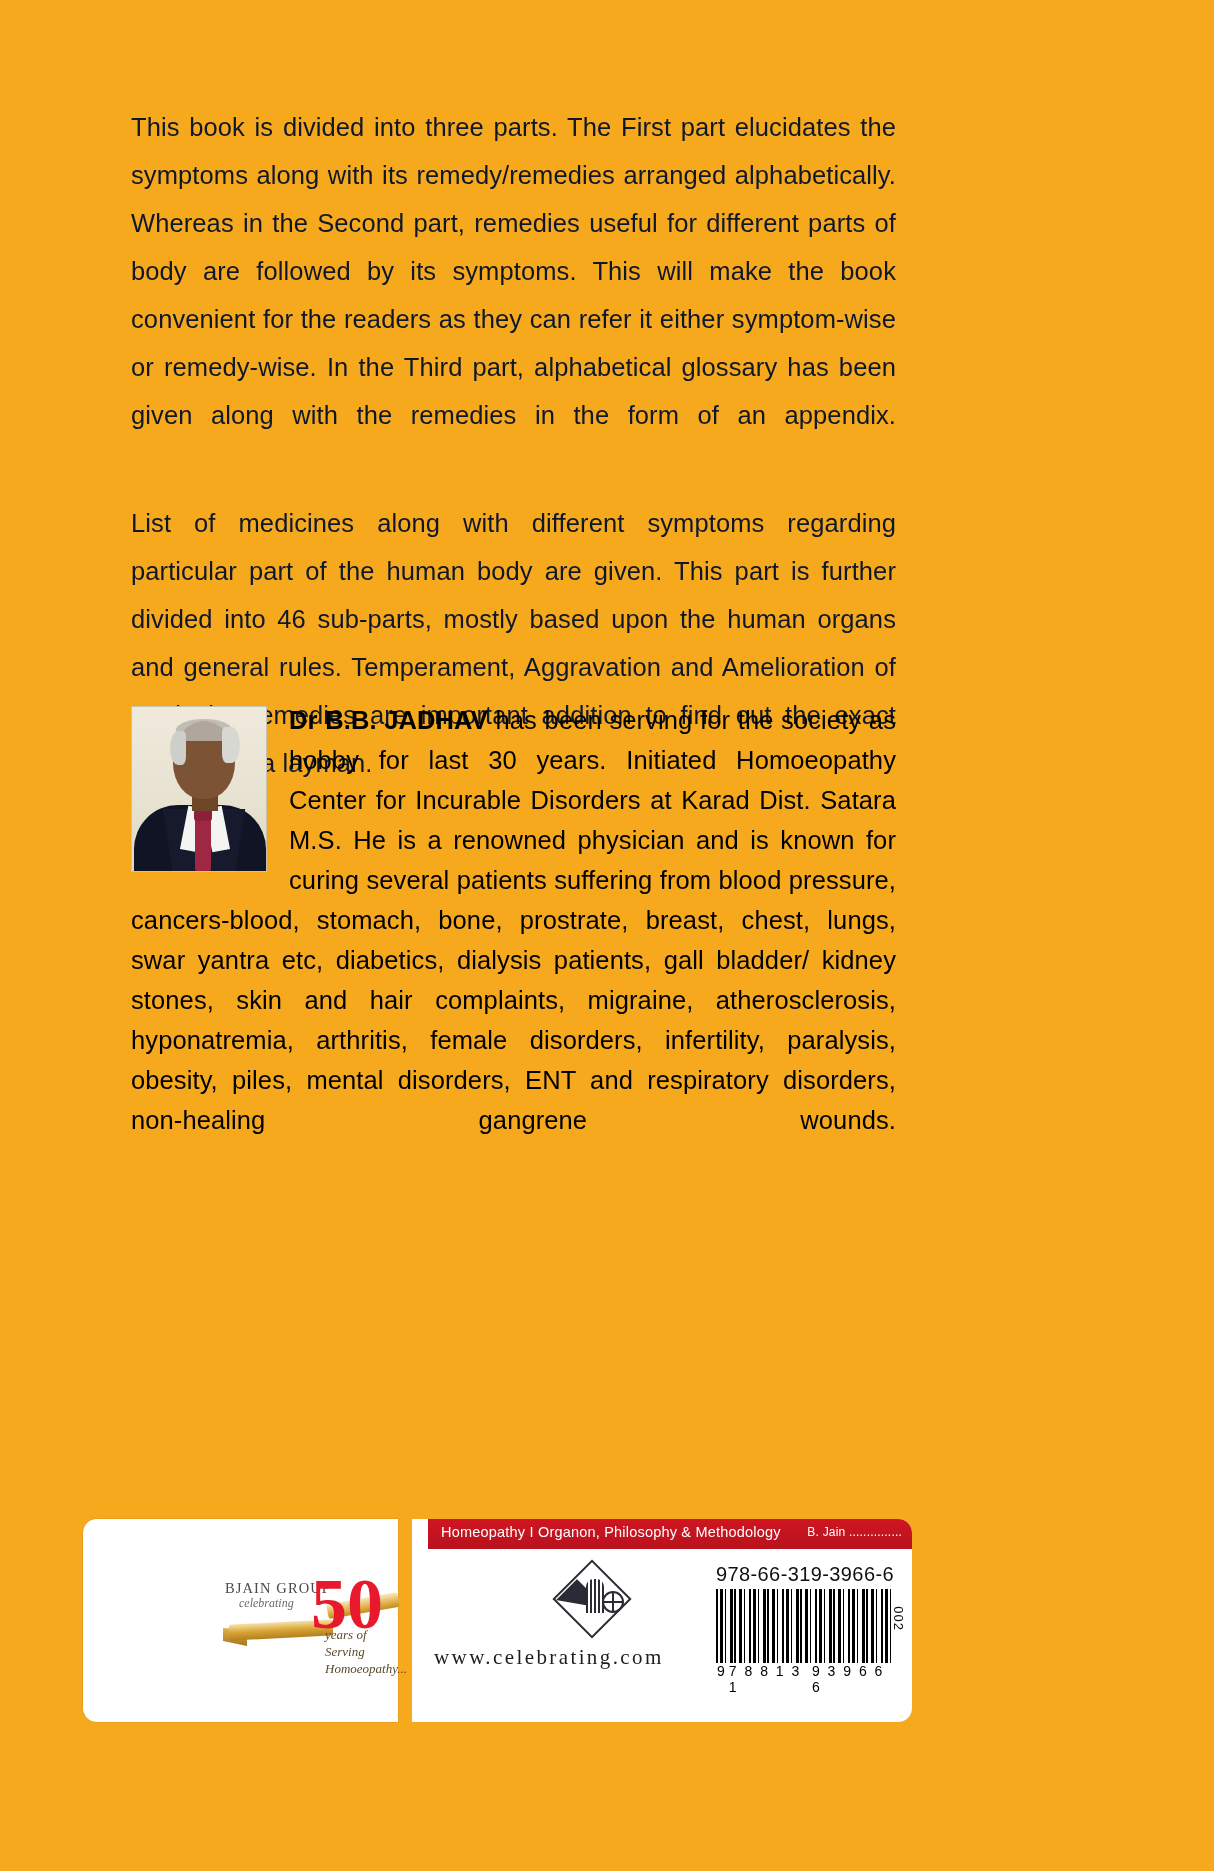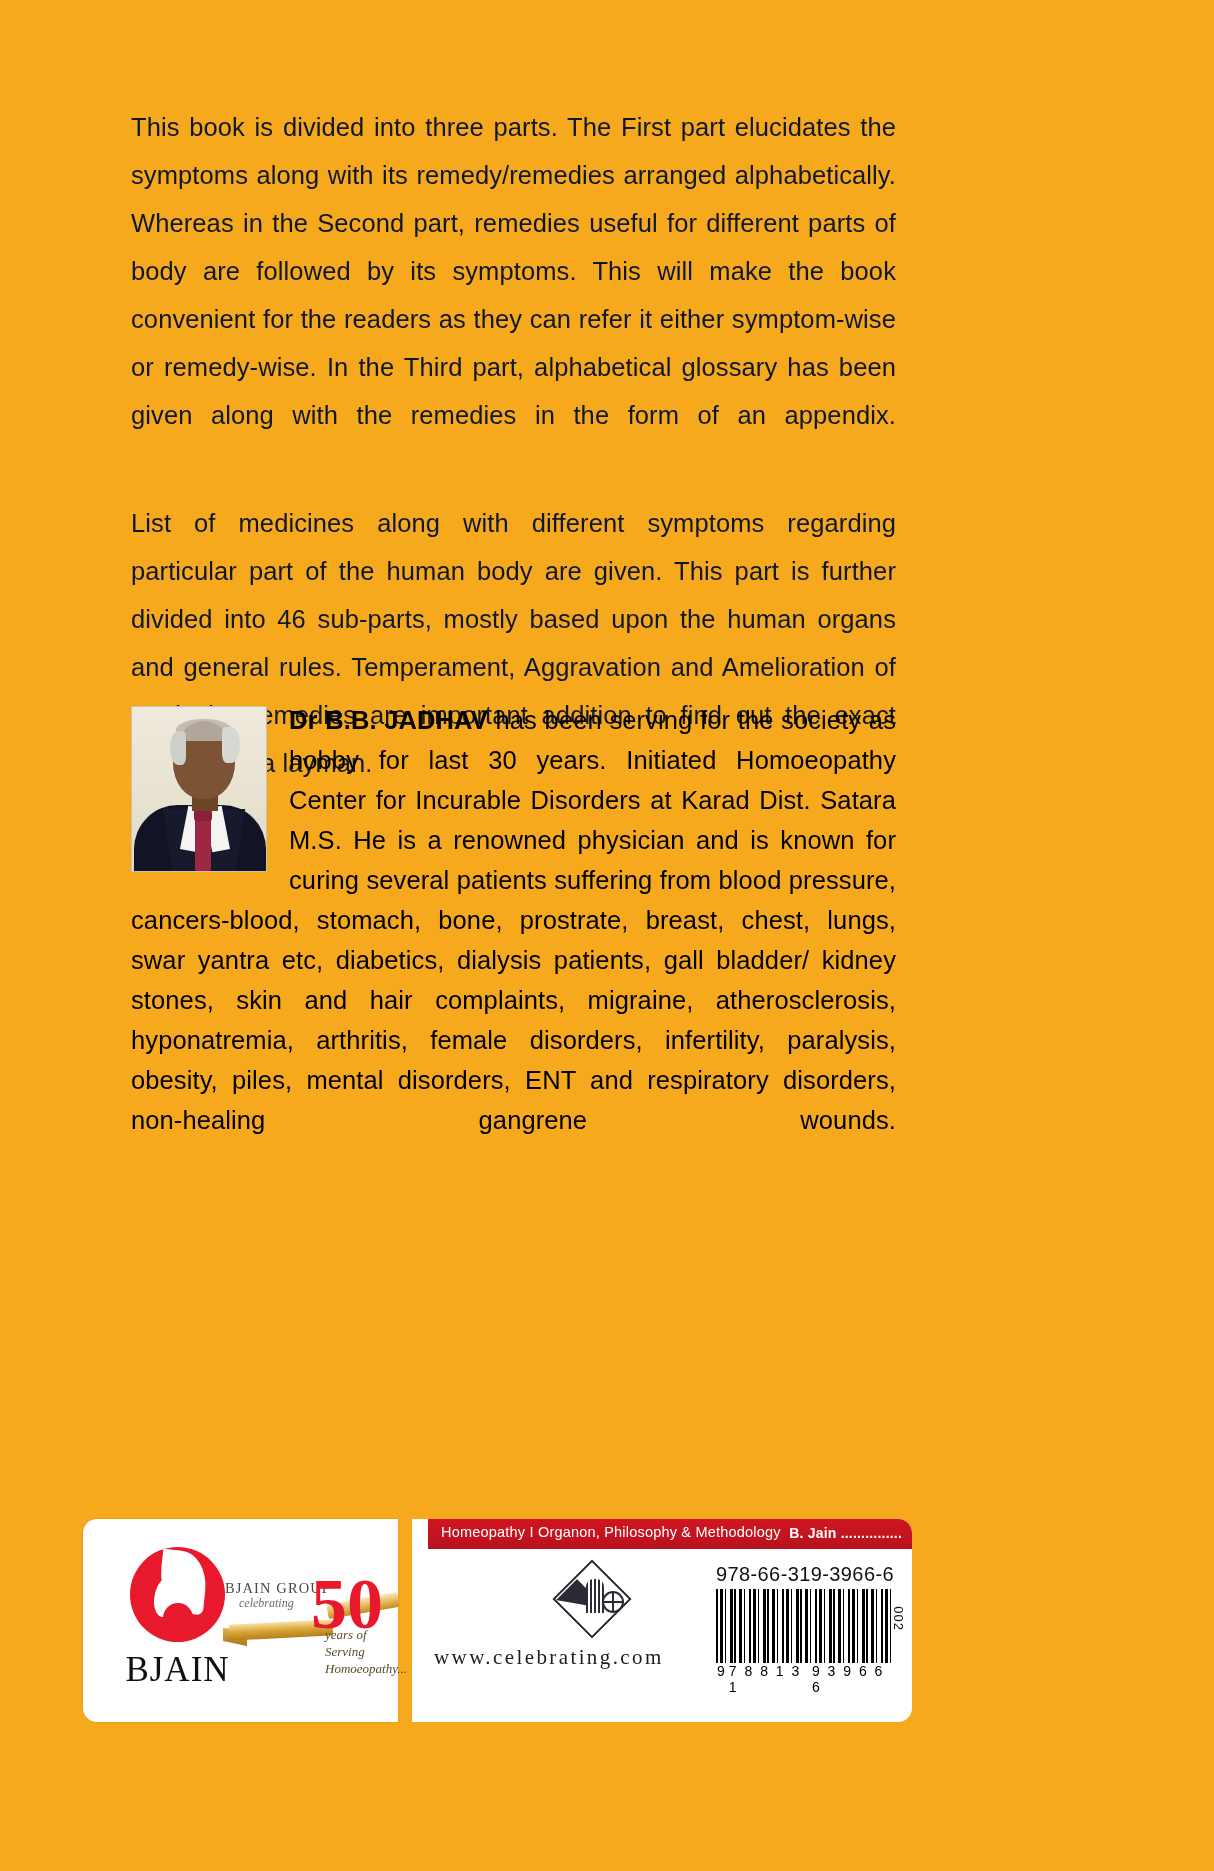--- a/index.html
+++ b/index.html
@@ -214,21 +214,21 @@
     height: 30px;
     background: linear-gradient(180deg,#cf1622 0%,#b8121d 100%);
     margin-left: 16px;
   }
   .panel-right .redbar .cat {
     position: absolute; left: 13px; top: 5px;
     color: #ffffff; font-size: 14.5px; letter-spacing: .2px;
   }
   .panel-right .redbar .imprint {
     position: absolute; right: 10px; top: 6px;
-    color: #ffffff; font-size: 14px; letter-spacing: .2px; font-weight: bold;
+    color: #ffffff; font-size: 12px; letter-spacing: .2px;
   }
 
   .bb-logo {
     position: absolute;
     left: 144px;
     top: 44px;
     width: 74px;
     height: 74px;
   }
   .bb-logo .diamond {
@@ -332,29 +332,20 @@
       <span class="hairT"></span>
       <span class="hairL"></span>
       <span class="hairR"></span>
     </div>
 
     <p class="bio"><b>Dr B.B. JADHAV</b><span> has been serving for the society as hobby for last 30 years. Initiated Homoeopathy Center for Incurable Disorders at Karad Dist. Satara M.S. He is a renowned physician and is known for curing several patients suffering from blood pressure, cancers-blood, stomach, bone, prostrate, breast, chest, lungs, swar yantra etc, diabetics, dialysis patients, gall bladder/ kidney stones, skin and hair complaints, migraine, atherosclerosis, hyponatremia, arthritis, female disorders, infertility, paralysis, obesity, piles, mental disorders, ENT and respiratory disorders, non-healing  gangrene wounds.</span></p>
   </div>
 
   <div class="panel-left">
 
-    <div class="bjain-logo">
-      <div class="bjain-mark">
-        <span class="disc"></span>
-        <span class="swoosh"></span>
-        <span class="swoosh2"></span>
-        <span class="dot"></span>
-      </div>
-      <div class="bjain-word">BJAIN</div>
-    </div>
 
     <div class="fifty">
       <span class="ribbonTail"></span>
       <span class="ribbon1"></span>
       <span class="ribbon2"></span>
       <span class="bjg">BJAIN GROUP</span>
       <span class="celebrating">celebrating</span>
       <span class="num">50</span>
       <span class="years">
         <span>years of Serving</span><br>

